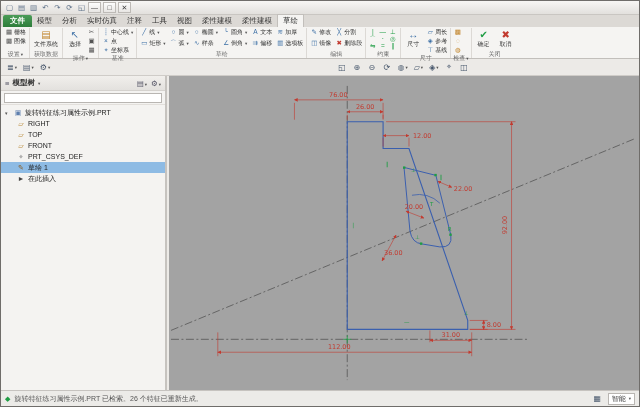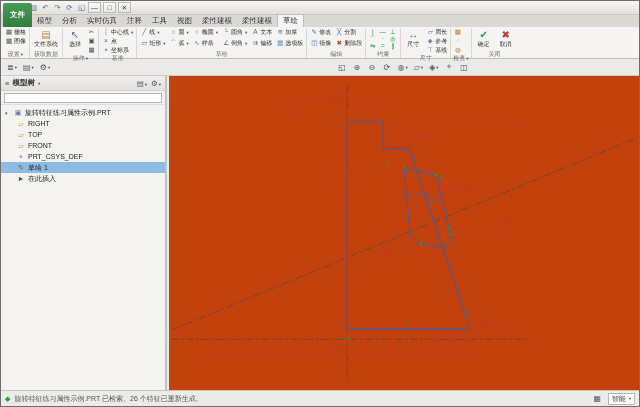--- a/index.html
+++ b/index.html
@@ -14,21 +14,21 @@
   .titletext { margin-left:6px; font-size:7.5px; color:#4a4a4a; white-space:nowrap; overflow:hidden;
     text-overflow:ellipsis; flex:1; }
   .winctl { display:flex; gap:2px; }
   .winbtn { width:13px; height:11px; display:flex; align-items:center; justify-content:center;
     font-size:7px; color:#444; border:1px solid #bdbab6; background:linear-gradient(#fdfdfd,#e8e6e3); }
 
   
   .tabbar { height:12px; background:#dcd9d5; display:flex; align-items:flex-end; padding-left:2px; }
   .tab { font-size:7.5px; color:#333; padding:1px 5px 1px; white-space:nowrap; }
   .tab-file { background:linear-gradient(#4a9b57,#2e7d3b); color:#fff; font-weight:bold;
-    border-radius:2px 2px 0 0; padding:7px 7px; }
+    border-radius:2px 2px 0 0; padding:1px 7px; }
   .tab.active { background:#f5f4f2; border:1px solid #c2bfbb; border-bottom:none; }
 
   
   .ribbon { height:32px; background:#f5f4f2; border-bottom:1px solid #c2bfbb; display:flex; padding:1px 1px 0; }
   .group { display:flex; flex-direction:column; border-right:1px solid #dcd9d5; padding:0 2px; }
   .gbody { flex:1; display:flex; gap:2px; align-items:flex-start; }
   .glabel { height:8px; font-size:6px; color:#6a6a6a; text-align:center; line-height:8px; white-space:nowrap; }
   .col { display:flex; flex-direction:column; gap:1px; }
   .sbtn { display:flex; align-items:center; gap:1px; height:8px; font-size:6px; color:#333;
     padding:0 1px; white-space:nowrap; cursor:default; }
@@ -61,21 +61,21 @@
   .pfilter { height:14px; padding:1px 3px; border-bottom:1px solid #e2dfdb; display:flex; align-items:center; gap:2px; }
   .pfilter input { flex:1; height:10px; font-size:7px; border:1px solid #b9b6b2; background:#fff; padding:0 2px; }
   .tree { flex:1; overflow:hidden; padding-top:2px; }
   .trow { display:flex; align-items:center; gap:3px; height:11px; font-size:7px; color:#222; padding-left:4px; white-space:nowrap; }
   .trow .tic { width:8px; text-align:center; font-size:7px; }
   .trow.ind { padding-left:16px; }
   .trow.sel { background:#8ebbe4; }
   .twist { font-size:5px; color:#555; width:6px; }
 
   
-  .graphics { position:absolute; left:168px; top:75px; right:0; bottom:16px; background:#c2410c; }
+  .graphics { position:absolute; left:168px; top:75px; right:0; bottom:16px; background:#a3a3a3; }
   .graphics svg { width:100%; height:100%; display:block; }
 
   
   .status { position:absolute; left:0; bottom:0; width:100%; height:16px; background:#ecebe8;
     border-top:1px solid #c6c3bf; display:flex; align-items:center; gap:4px; padding:0 4px; }
   .stdot { color:#1f9d44; font-size:7px; }
   .stmsg { font-size:7px; color:#555; flex:1; white-space:nowrap; overflow:hidden; }
   .stfilter { display:flex; align-items:center; gap:2px; font-size:7px; color:#333;
     border:1px solid #b9b6b2; background:#fff; padding:0 3px; height:12px; }
 

